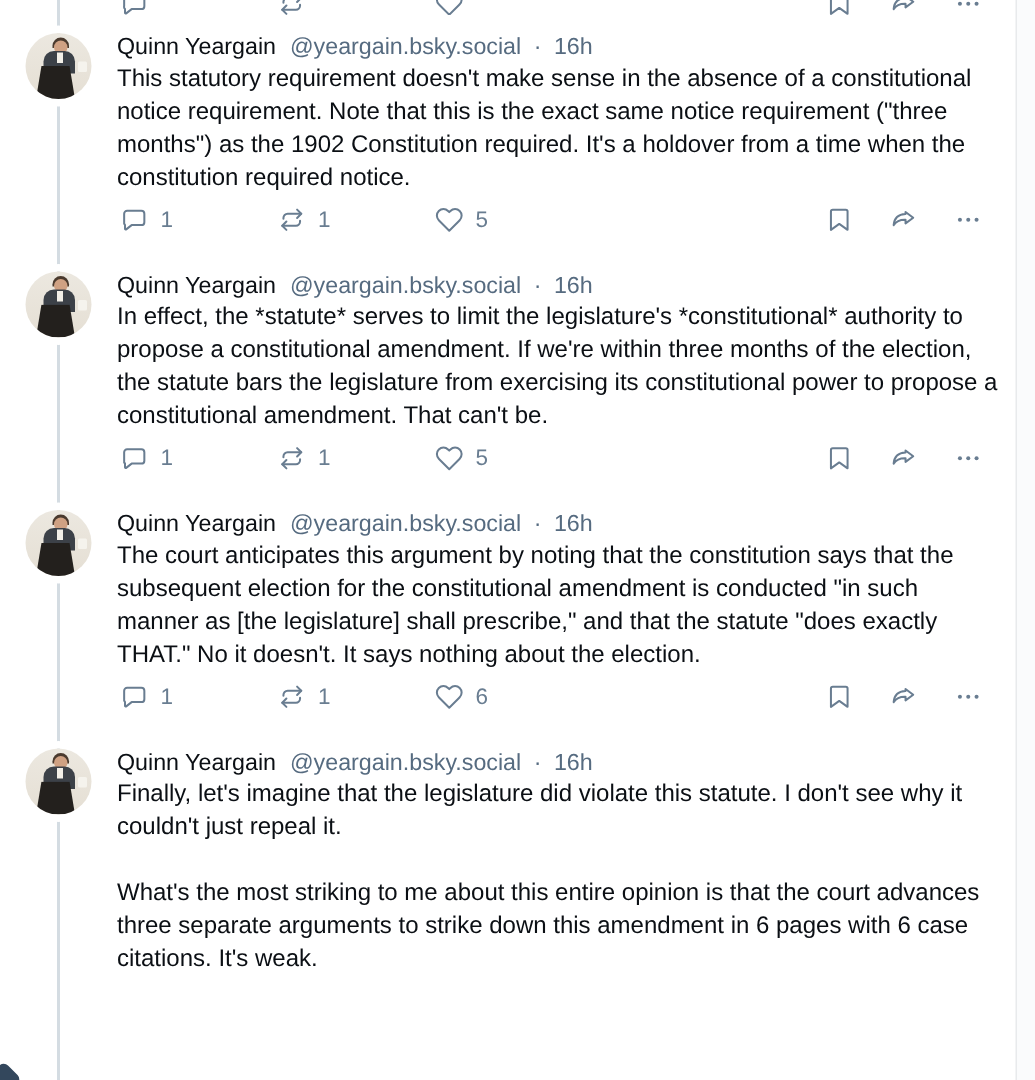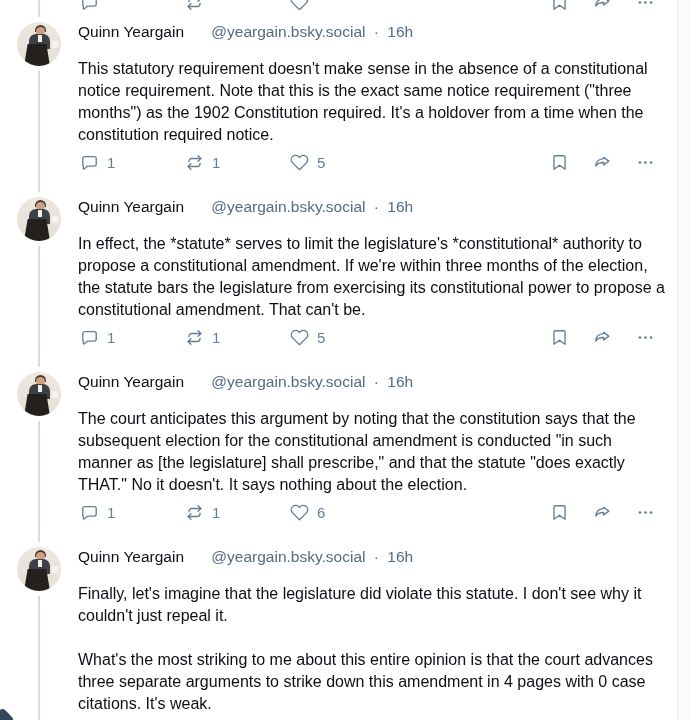--- a/index.html
+++ b/index.html
@@ -36,24 +36,24 @@
   .av-head{position:absolute;left:19px;top:5px;width:9px;height:9px;border-radius:50%;background:#cfa183;}
   .av-body{position:absolute;left:12px;top:12px;width:21px;height:15px;border-radius:7px 7px 0 0;background:#3c4148;}
   .av-shirt{position:absolute;left:21px;top:13px;width:4px;height:7px;background:#f2efe8;}
   .av-podium{position:absolute;left:7px;top:22px;width:26px;height:22px;background:#23201d;
     clip-path:polygon(14% 0,86% 0,100% 100%,0 100%);}
   .av-cup{position:absolute;right:3px;top:19px;width:6px;height:7px;border-radius:1px;background:#f5f3ed;}
 
   .post-header{line-height:20px;font-size:15.5px;white-space:nowrap;}
   .name{font-weight:400;color:var(--text);cursor:pointer;}
   .handle,.meta{color:var(--muted);}
-  .handle{margin-left:23px;cursor:pointer;}
+  .handle{margin-left:5px;cursor:pointer;}
   .meta{margin-left:4px;}
 
-  .body{margin-top:16px;width:588px;font-size:16px;line-height:22px;white-space:pre-wrap;color:var(--text);}
+  .body{margin-top:0;width:588px;font-size:16px;line-height:22px;white-space:pre-wrap;color:var(--text);}
 
   .eng{display:flex;align-items:center;margin-top:3px;height:26px;width:577px;}
   .eng button{display:flex;align-items:center;gap:8px;background:none;border:none;padding:0 0 0 2px;
     cursor:pointer;font-family:inherit;}
   .eng .g{width:105px;justify-content:flex-start;}
   .eng .cnt{font-size:15px;color:var(--icon);line-height:19px;}
   .eng .right{margin-left:auto;display:flex;align-items:center;gap:22px;}
   .eng svg{display:block;}
   .icon{stroke:var(--icon);fill:none;stroke-width:1.7;stroke-linecap:round;stroke-linejoin:round;}
   .icon-fill{fill:var(--icon);}
@@ -312,19 +312,19 @@
         </div>
       </div>
       <header class="post-header">
         <span class="name">Quinn Yeargain</span>
         <span class="handle">@yeargain.bsky.social</span>
         <span class="meta">·</span>
         <span class="meta">16h</span>
       </header>
       <div class="body">Finally, let's imagine that the legislature did violate this statute. I don't see why it couldn't just repeal it.
 
-What's the most striking to me about this entire opinion is that the court advances three separate arguments to strike down this amendment in 4 pages with 0 case citations. It's weak.</div>
+What's the most striking to me about this entire opinion is that the court advances three separate arguments to strike down this amendment in 6 pages with 6 case citations. It's weak.</div>
     </article>
 
   </div>
 
   <div class="corner-fragment"></div>
 </div>
 
 </body></html>

